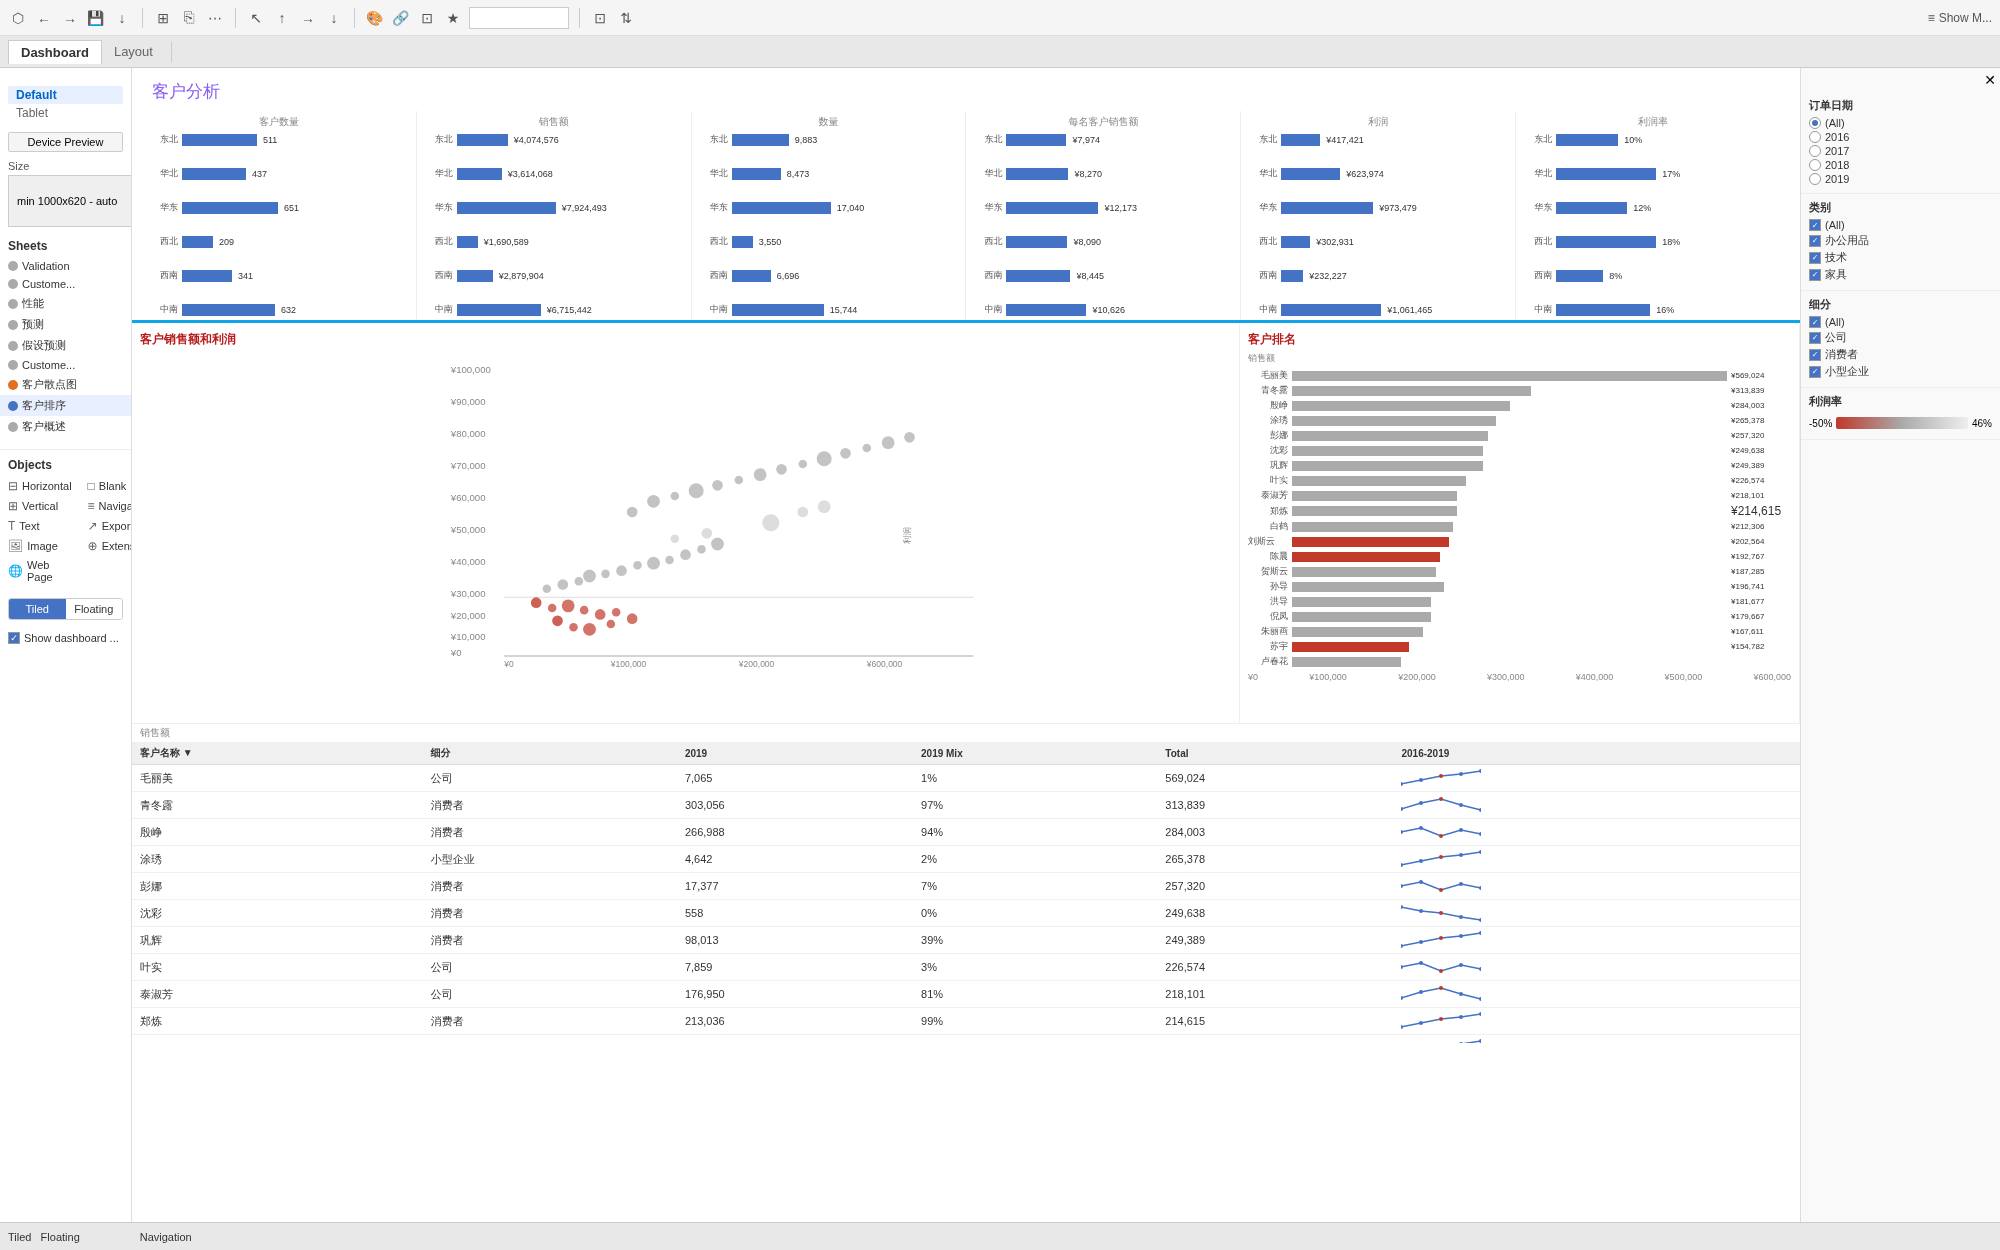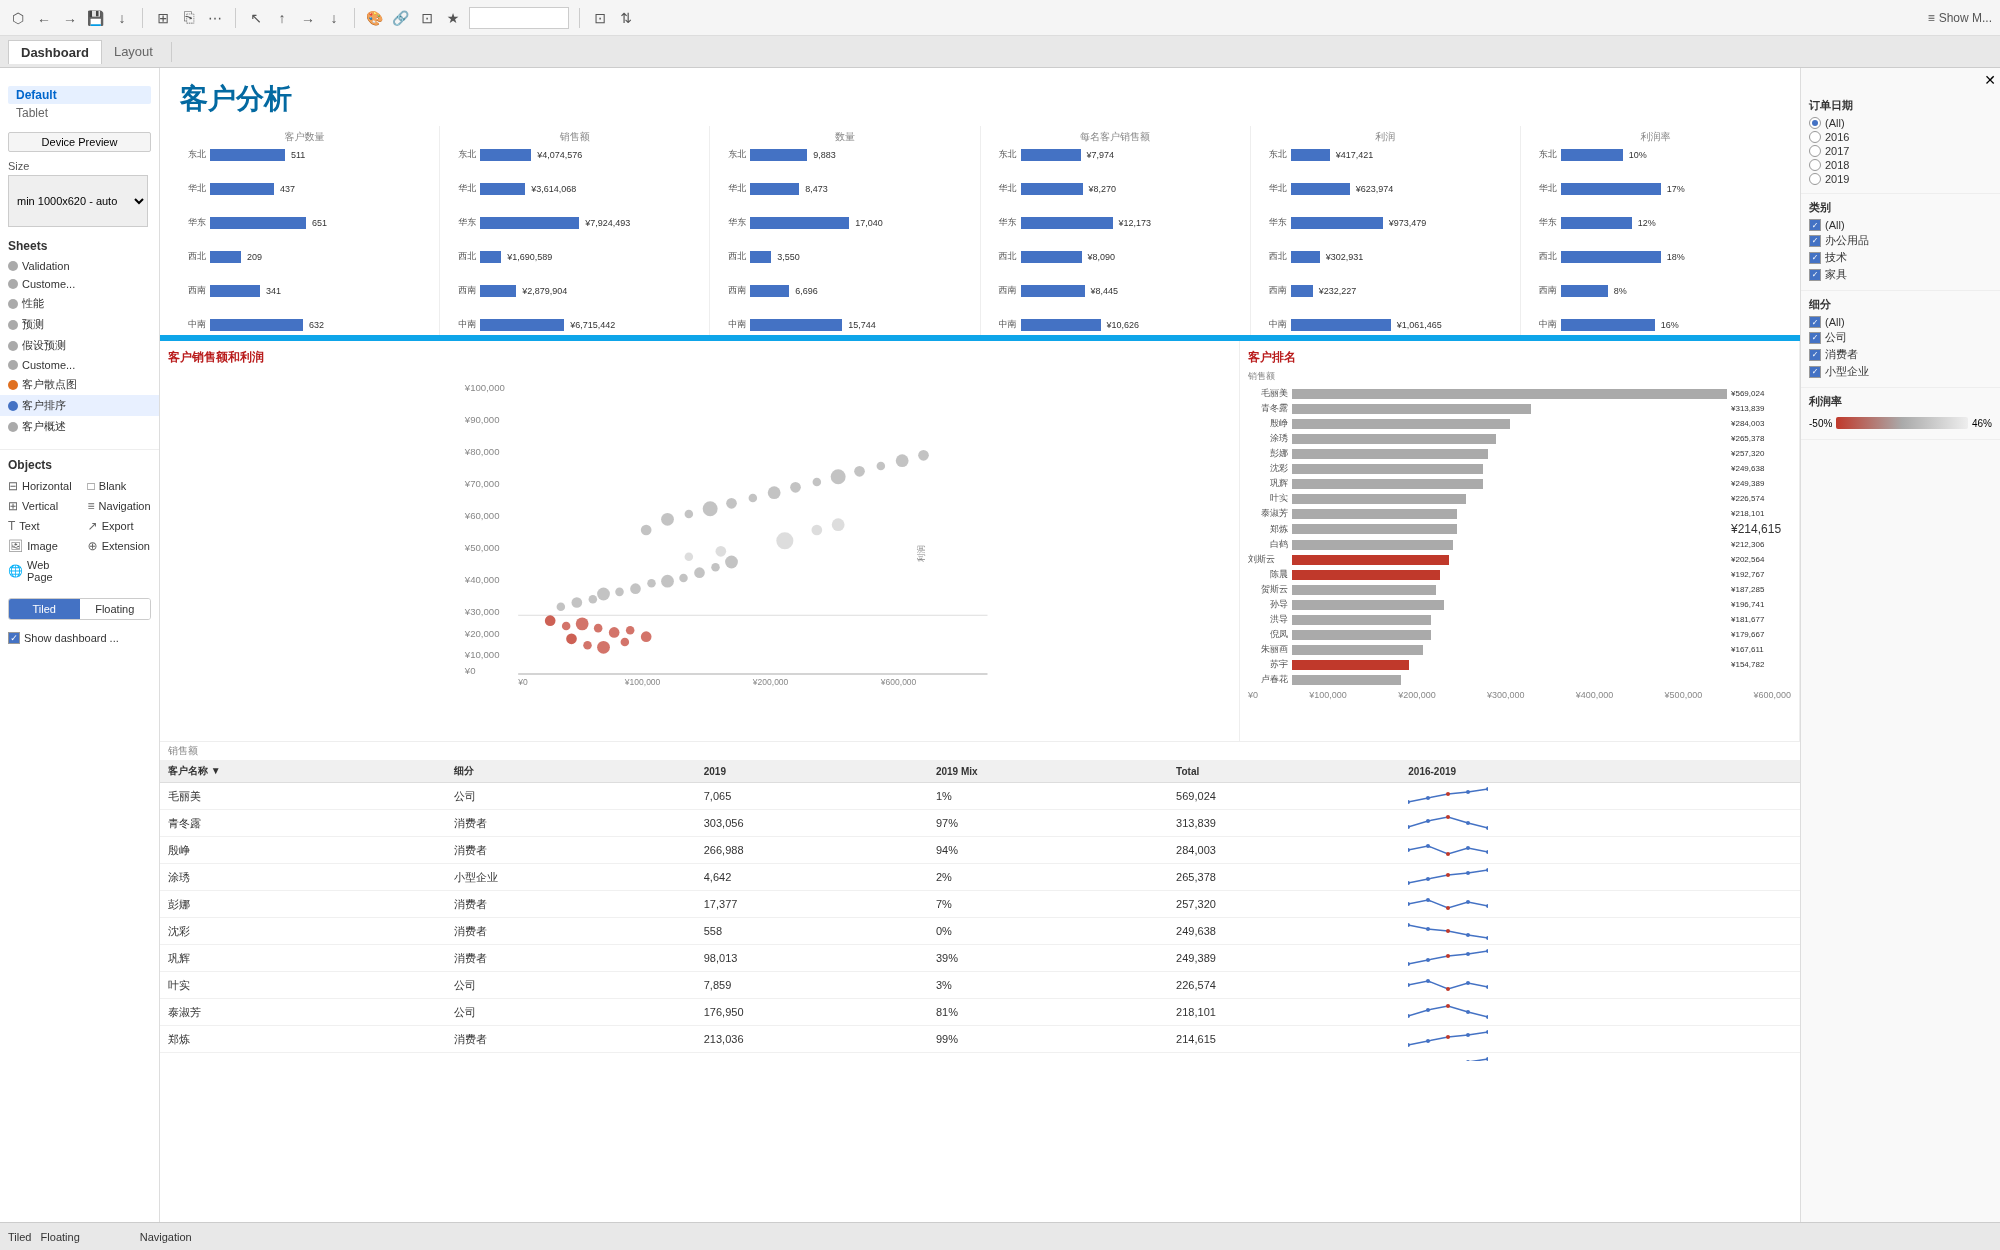--- a/index.html
+++ b/index.html
@@ -34,21 +34,21 @@
     .tab-bar-separator { width: 1px; height: 20px; background: #ccc; margin: 0 6px; }
 
     
     .main-layout {
       display: flex;
       height: calc(1250px - 68px);
     }
 
     
     .left-sidebar {
-      width: 160px;
+      width: 132px;
       background: #fff;
       border-right: 1px solid #ddd;
       display: flex;
       flex-direction: column;
       overflow-y: auto;
     }
 
     .sidebar-section-header {
       display: flex;
       align-items: center;
@@ -137,30 +137,30 @@
 
     
     .dashboard-area {
       background: #fff;
       height: 100%;
       overflow: hidden;
       position: relative;
     }
 
     .dashboard-title {
-      font-size: 28px;
-      font-weight: bold;
-      color: #0369a1;
+      font-size: 17px;
+      font-weight: normal;
+      color: #8b5cf6;
       padding: 12px 20px 8px;
     }
 
     
     .kpi-bar {
       display: flex;
-      border-bottom: 6px solid #0ea5e9;
+      border-bottom: 3px solid #0ea5e9;
       padding: 0 10px;
     }
     .kpi-section {
       flex: 1;
       padding: 4px 8px;
       border-right: 1px solid #eee;
     }
     .kpi-section:last-child { border-right: none; }
     .kpi-title { font-size: 10px; color: #888; margin-bottom: 4px; text-align: center; }
     .kpi-bars { display: flex; flex-direction: column; gap: 21px; }

